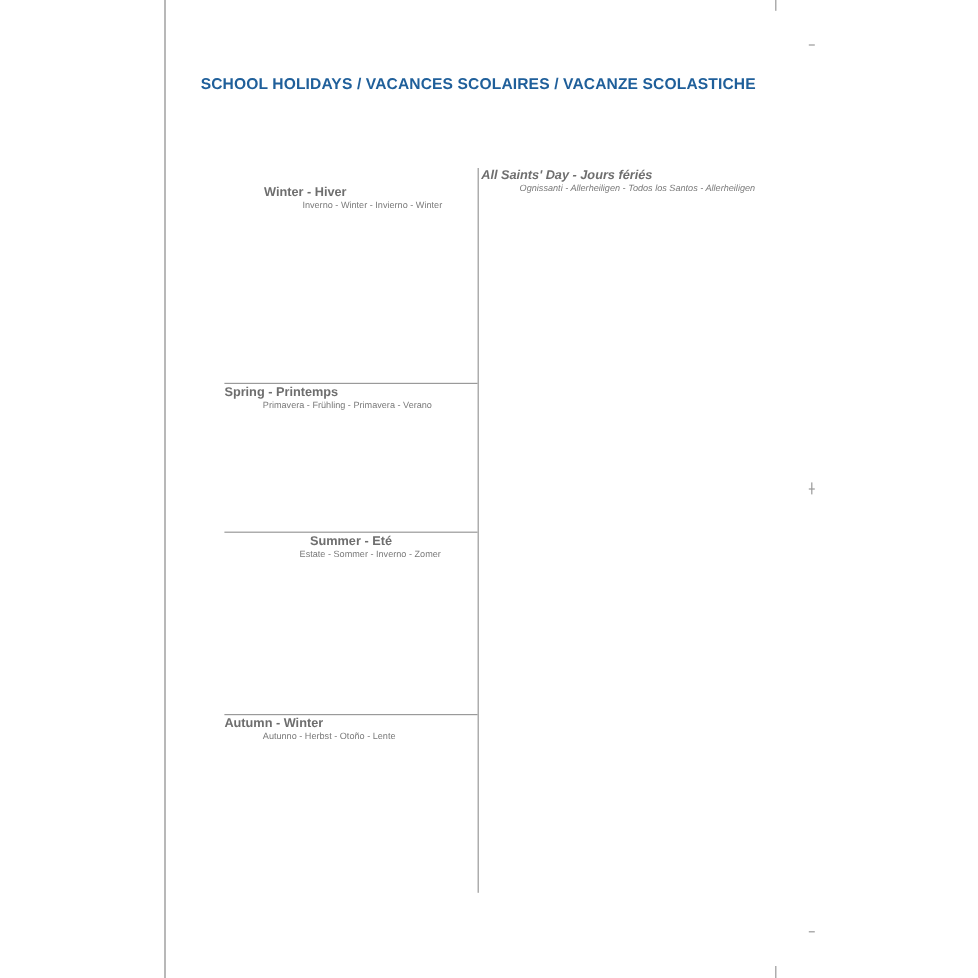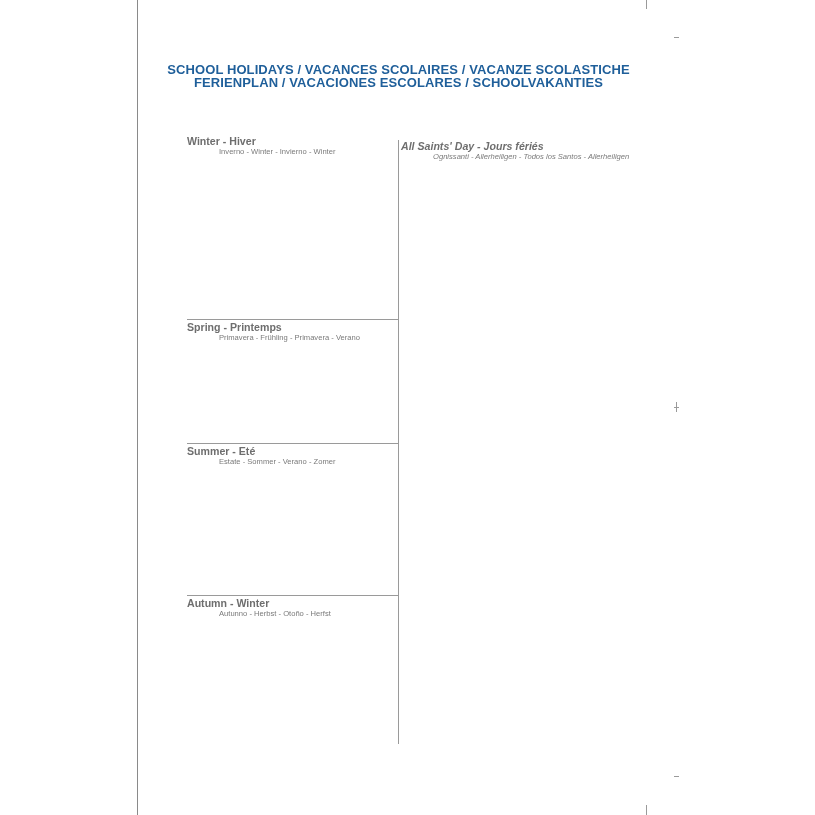--- a/index.html
+++ b/index.html
@@ -24,50 +24,49 @@
 
 <div class="crop-mark-v" style="left:646px; top:0; height:9px;"></div>
 <div class="crop-mark-h" style="left:674px; top:37px; width:5px;"></div>
 <div class="crop-mark-v" style="left:676px; top:402px; height:10px;"></div>
 <div class="crop-mark-h" style="left:674px; top:407px; width:5px;"></div>
 <div class="crop-mark-h" style="left:674px; top:776px; width:5px;"></div>
 <div class="crop-mark-v" style="left:646px; top:805px; height:10px;"></div>
 
 <div class="title">
   <div>SCHOOL HOLIDAYS / VACANCES SCOLAIRES / VACANZE SCOLASTICHE</div>
-  <div>FERIENPLAN / VACACIONES ESCOLARES / SCHOOLVAKANTIES</div>
 </div>
 
 <div class="col-divider"></div>
 
-<div class="season" style="top:135px;">
+<div class="season" style="top:154px;margin-left:33px;">
   <div class="heading">Winter - Hiver</div>
   <div class="sub">Inverno - Winter - Invierno - Winter</div>
 </div>
 
 <div class="season" style="top:291px;margin-top:28px;">
   <div class="rule"></div>
   <div style="padding-top:2px;">
     <div class="heading">Spring - Printemps</div>
     <div class="sub">Primavera - Frühling - Primavera - Verano</div>
   </div>
 </div>
 
-<div class="season" style="top:443px;">
+<div class="season" style="top:443px;text-align:center;">
   <div class="rule"></div>
   <div style="padding-top:2px;">
     <div class="heading">Summer - Eté</div>
-    <div class="sub">Estate - Sommer - Verano - Zomer</div>
+    <div class="sub">Estate - Sommer - Inverno - Zomer</div>
   </div>
 </div>
 
 <div class="season" style="top:595px;">
   <div class="rule"></div>
   <div style="padding-top:2px;">
     <div class="heading">Autumn - Winter</div>
-    <div class="sub">Autunno - Herbst - Otoño - Herfst</div>
+    <div class="sub">Autunno - Herbst - Otoño - Lente</div>
   </div>
 </div>
 
 <div class="holiday">
   <div class="heading">All Saints' Day - Jours fériés</div>
   <div class="sub">Ognissanti - Allerheiligen - Todos los Santos - Allerheiligen</div>
 </div>
 
 </body></html>

